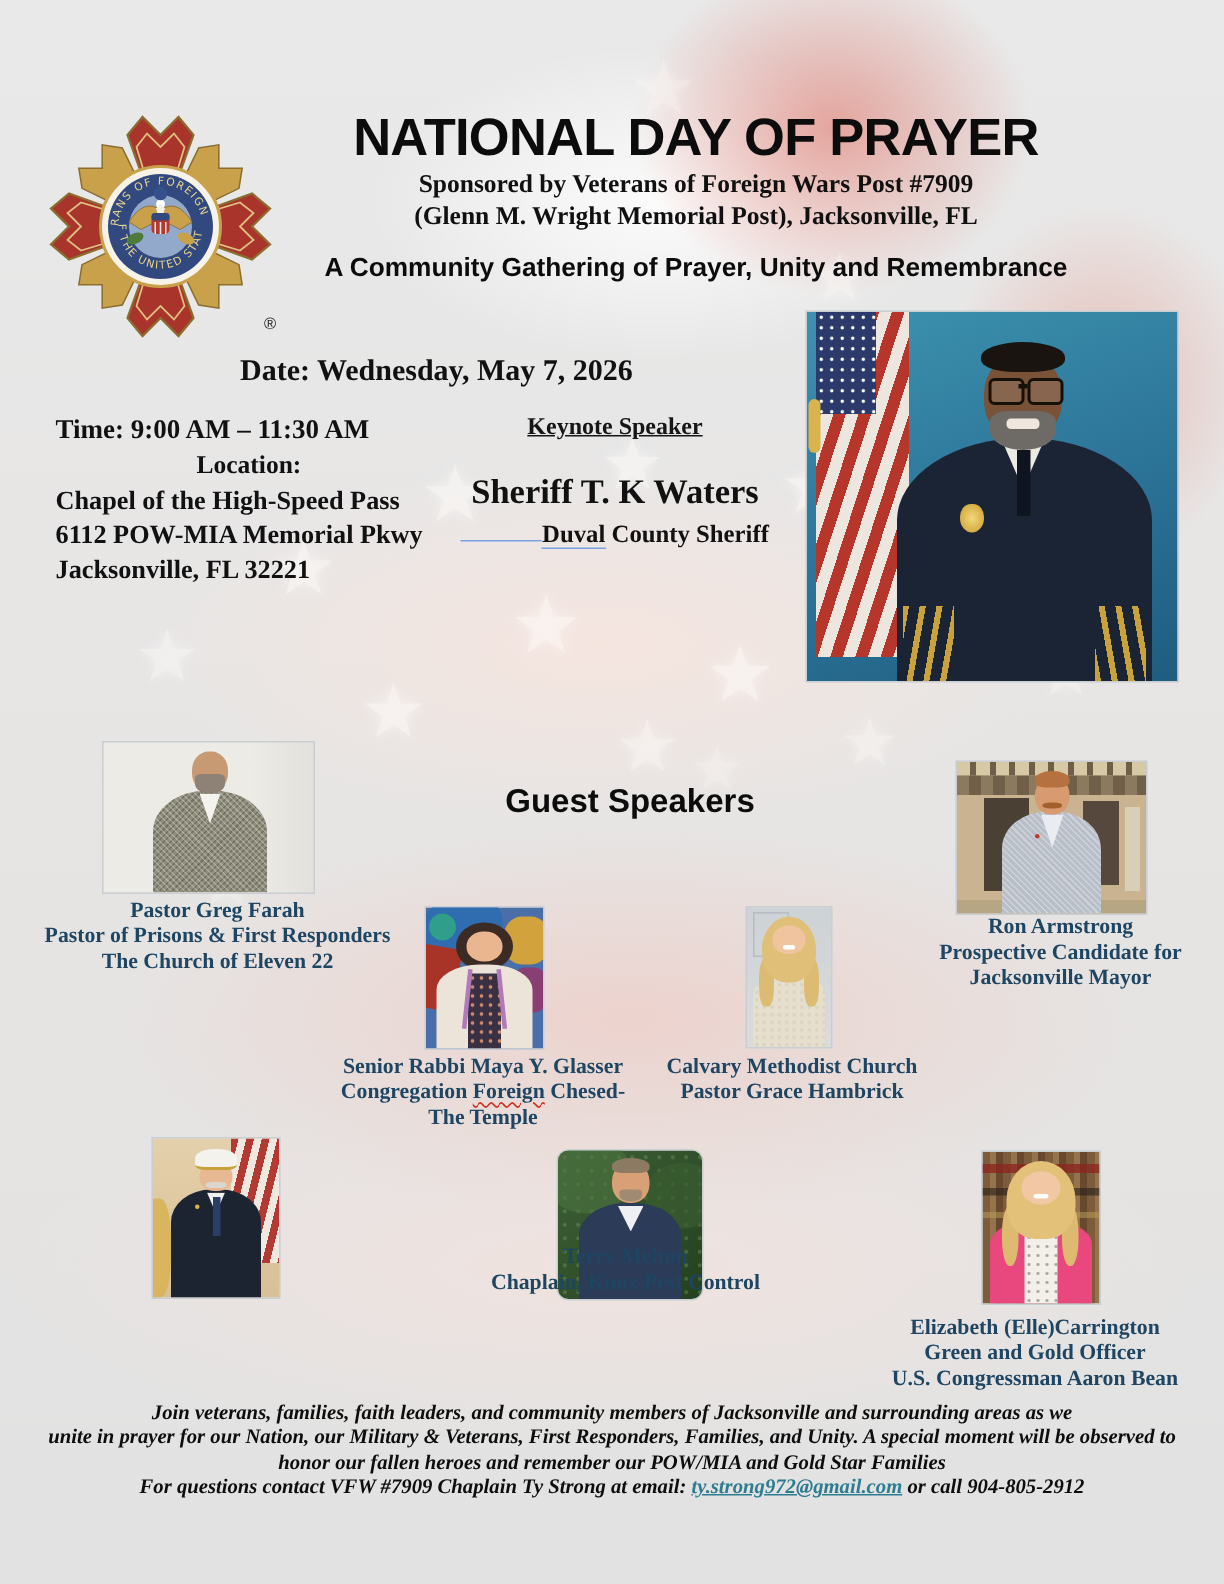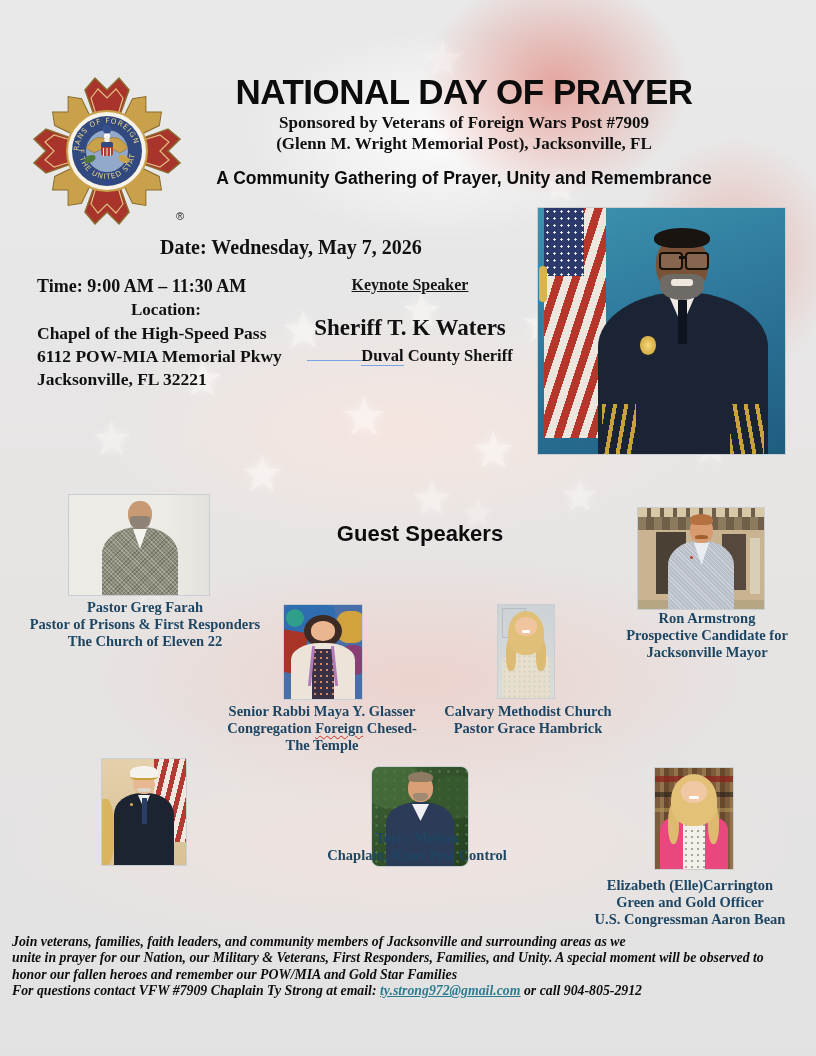--- a/index.html
+++ b/index.html
@@ -36,21 +36,21 @@
   .kn-title{position:absolute;left:280px;top:346px;width:260px;text-align:center;font-weight:700;font-size:16.5px;}
   .tab-ul{display:inline-block;width:54px;height:13px;border-bottom:1.5px solid #7aa3e4;}
   .duval{border-bottom:1.5px solid #7aa3e4;}
   .guests-heading{position:absolute;left:308px;top:521px;width:224px;text-align:center;
     font-family:"Liberation Sans",sans-serif;font-weight:700;font-size:22px;color:#0c0c0c;}
   .spk{position:absolute;text-align:center;font-weight:700;font-size:14.5px;line-height:17px;color:#1e4663;}
   .wavy{text-decoration-line:underline;text-decoration-style:wavy;text-decoration-color:#d03020;
     text-decoration-thickness:1px;text-underline-offset:2px;}
   .ph{position:absolute;overflow:hidden;border:1px solid #c9ced2;background:#ddd;}
   .a{position:absolute;}
-  .footer{position:absolute;left:12px;top:934px;width:792px;
+  .footer{position:absolute;left:12px;top:934px;width:792px;text-align:center;
     font-weight:700;font-style:italic;font-size:13.8px;line-height:16.4px;color:#0d0d0d;}
   .footer a{color:#2d7c90;text-decoration:underline;}
   .regmark{position:absolute;left:176px;top:210px;font-family:"Liberation Sans",sans-serif;font-size:11px;color:#222;}
 </style>
 </head>
 <body>
 
 <div class="page">
 
   <div>

